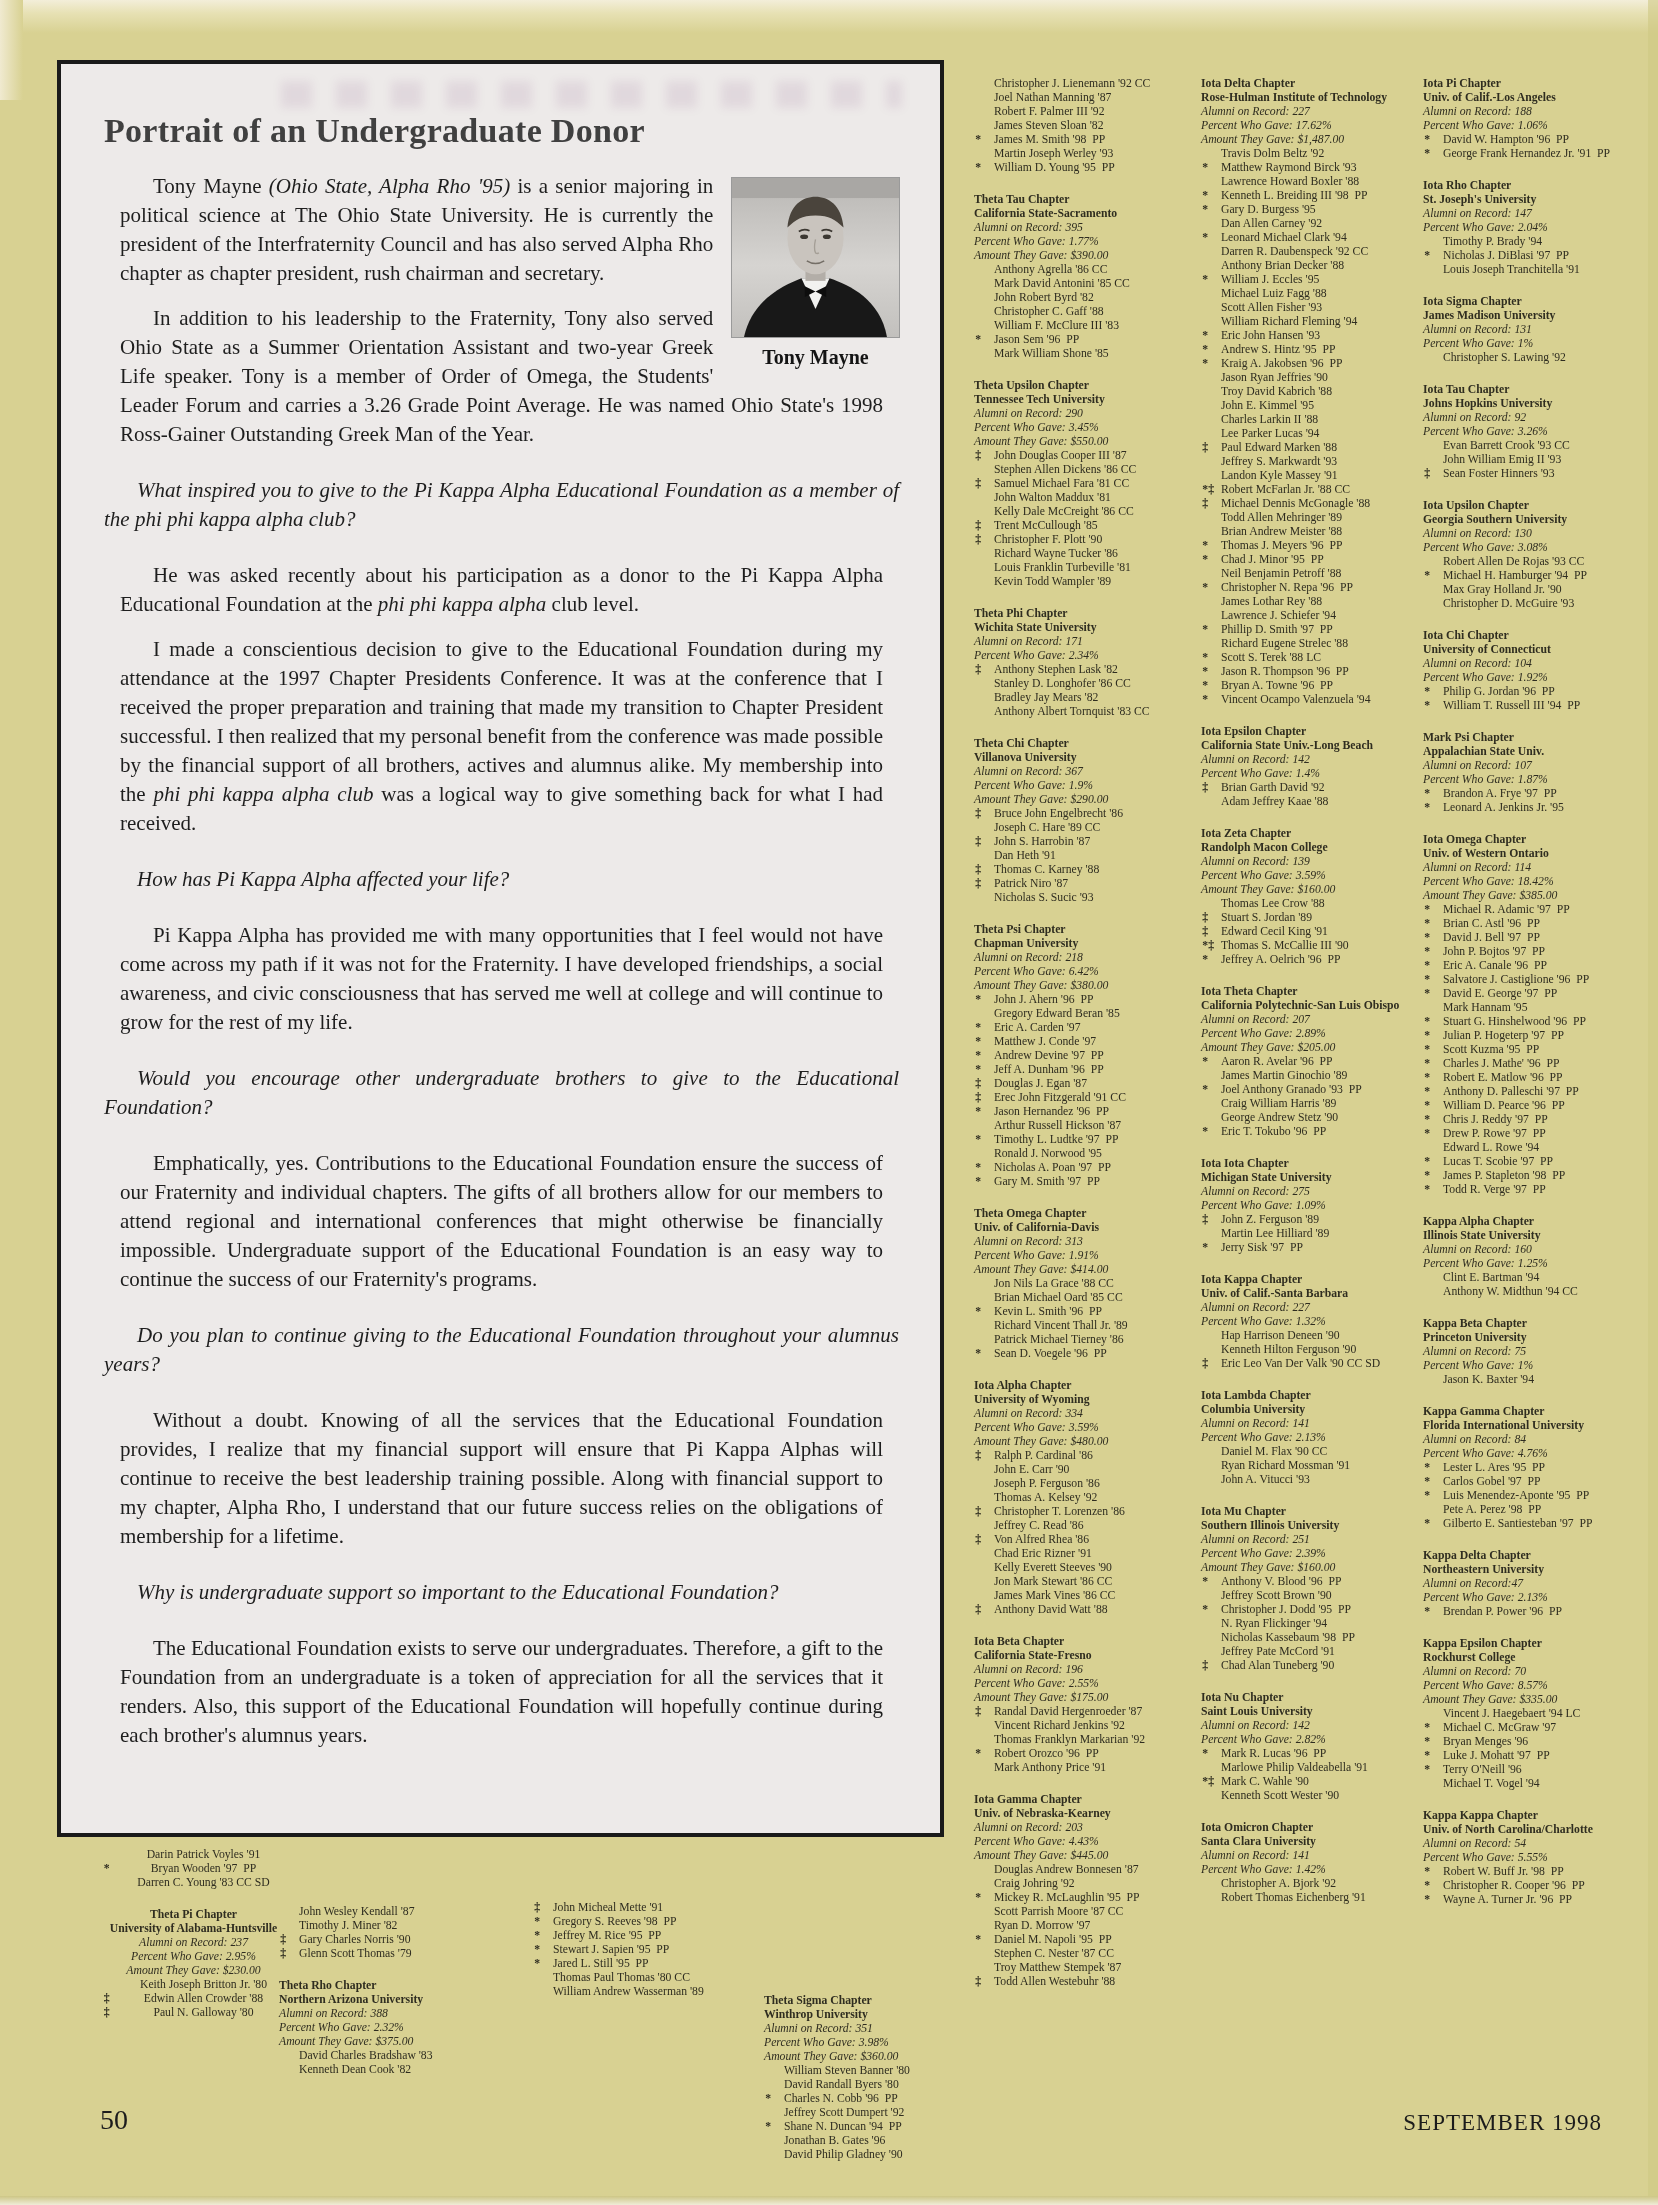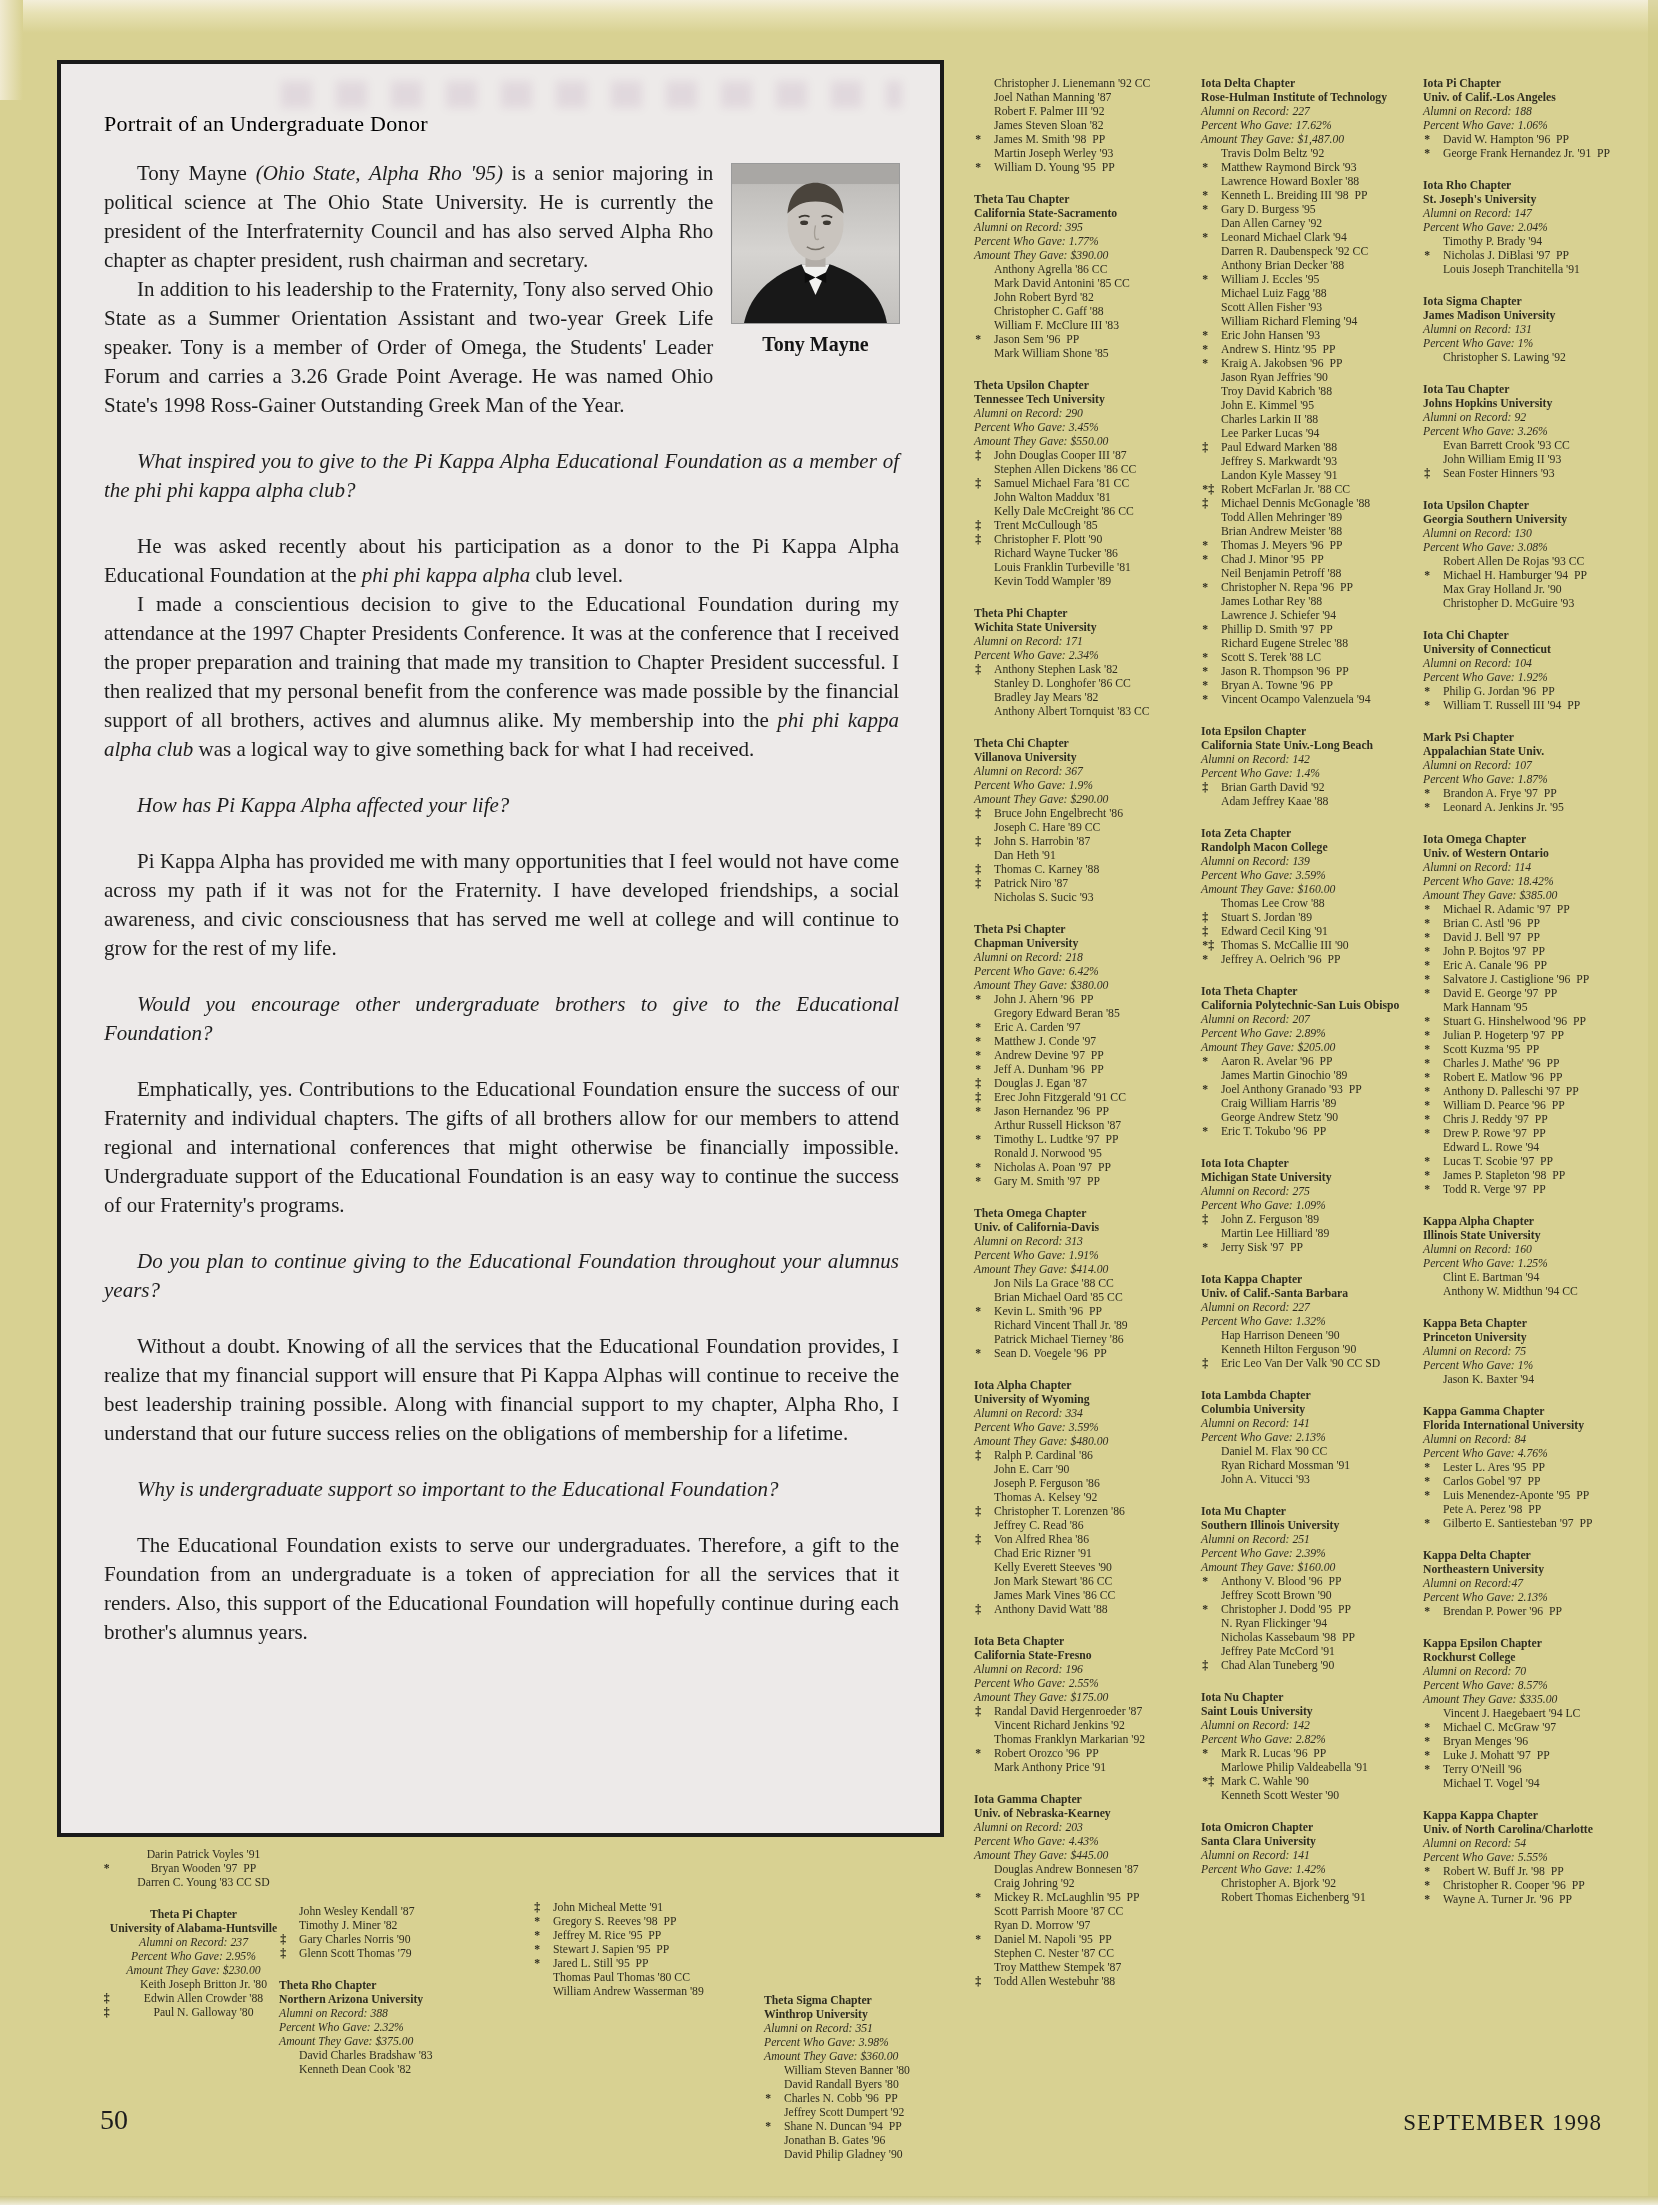--- a/index.html
+++ b/index.html
@@ -20,29 +20,29 @@
   
   .article-box{
     position:absolute;left:57px;top:60px;width:887px;height:1777px;
     background:#edeae9;border:4px solid #1a1a1a;box-sizing:border-box;
   }
   .bleed{position:absolute;left:220px;top:17.4px;width:621px;height:27px;
     background:repeating-linear-gradient(90deg,rgba(148,104,146,.30) 0 31px,rgba(148,104,146,0) 31px 55px);
     filter:blur(4.7px);opacity:.45;}
   .article-inner{padding:0 41px 0 43px;}
   .title{
-    margin:48px 0 0 0;color:#000000;font-weight:normal;
-    font-size:22px;letter-spacing:0.3px;line-height:1.1;
+    margin:48px 0 0 0;color:#404040;font-weight:bold;
+    font-size:34px;letter-spacing:0.3px;line-height:1.1;
     font-family:"Liberation Serif", serif;
   }
   #article-body{
     margin-top:23px;font-size:21px;line-height:29px;color:#1e1e1e;
     text-align:justify;
   }
-  .para{margin:0;text-indent:33px;}
+  .para{margin:16px;text-indent:33px;}
   .para.q{font-style:italic;margin:27px 0;}
   .it{font-style:italic;}
 
   
   .photo-float{float:right;width:167px;margin:5.3px 0 8px 18.7px;}
   .photo{width:167px;height:159px;background:#cfcfcf;outline:0.7px solid #9a9a9a;}
   .photo svg{display:block;}
   .photo-caption{font-weight:bold;font-size:20px;text-align:center;margin-top:6.7px;
     text-indent:0;color:#141414;}
 

